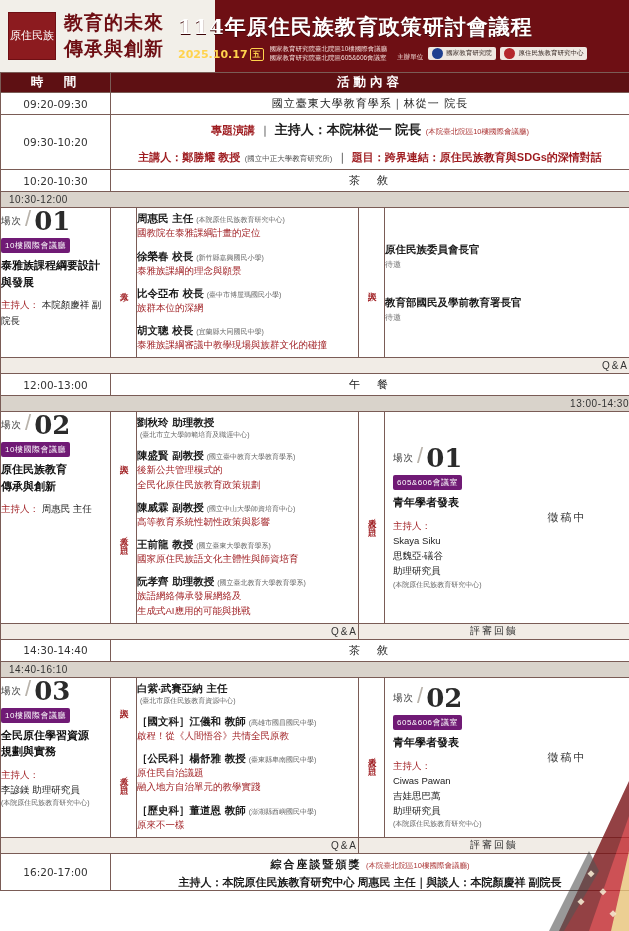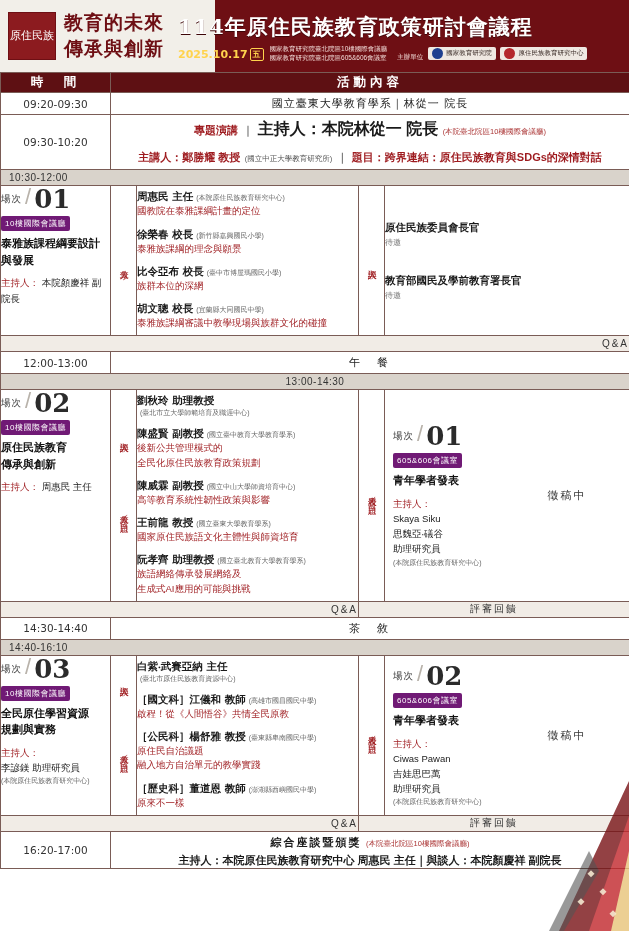--- a/index.html
+++ b/index.html
@@ -239,32 +239,36 @@
         <td class="timecell">09:20-09:30</td>
         <td class="centercell" colspan="4" style="letter-spacing:1px;">國立臺東大學教育學系｜林從一 院長</td>
       </tr>
 
       <tr>
         <td class="timecell">09:30-10:20</td>
         <td colspan="4" class="pad6" style="text-align:center;">
           <div class="rowline">
             <span class="redtext strong" style="font-size:11px;">專題演講</span>
             <span style="font-size:11px;">｜</span>
-            <span class="strong" style="font-size:16px;">主持人：本院林從一 院長</span>
+            <span class="strong" style="font-size:13px;">主持人：本院林從一 院長</span>
             <span class="tiny-red">(本院臺北院區10樓國際會議廳)</span>
           </div>
           <div class="rowline">
             <span class="redtext strong" style="font-size:11px;">主講人：鄭勝耀 教授</span>
             <span class="tiny">(國立中正大學教育研究所)</span>
             <span style="font-size:11px;">｜</span>
             <span class="strong redtext" style="font-size:11px;">題目：跨界連結：原住民族教育與SDGs的深情對話</span>
           </div>
         </td>
       </tr>
 
+      <tr>
+        <td class="timecell">10:20-10:30</td>
+        <td class="centercell" colspan="4">茶　敘</td>
+      </tr>
 
       <tr>
         <td class="bandtime" colspan="5" style="text-align:left;padding-left:8px;">10:30-12:00</td>
       </tr>
 
       <tr>
         <td class="sess-left">
           <div class="sess-num">
             <span class="lbl">場次</span>
             <span class="slash">/</span>
@@ -315,21 +319,21 @@
       <tr>
         <td class="qa" colspan="5">Q&amp;A</td>
       </tr>
 
       <tr>
         <td class="timecell">12:00-13:00</td>
         <td class="centercell" colspan="4">午　餐</td>
       </tr>
 
       <tr>
-        <td class="bandtime" colspan="5" style="text-align:center;padding-left:0;">13:00-14:30</td>
+        <td class="bandtime" colspan="5" style="text-align:right;padding-left:0;">13:00-14:30</td>
       </tr>
 
       <tr>
         <td class="sess-left">
           <div class="sess-num">
             <span class="lbl">場次</span>
             <span class="slash">/</span>
             <span class="num">02</span>
           </div>
           <div class="venue">10樓國際會議廳</div>

